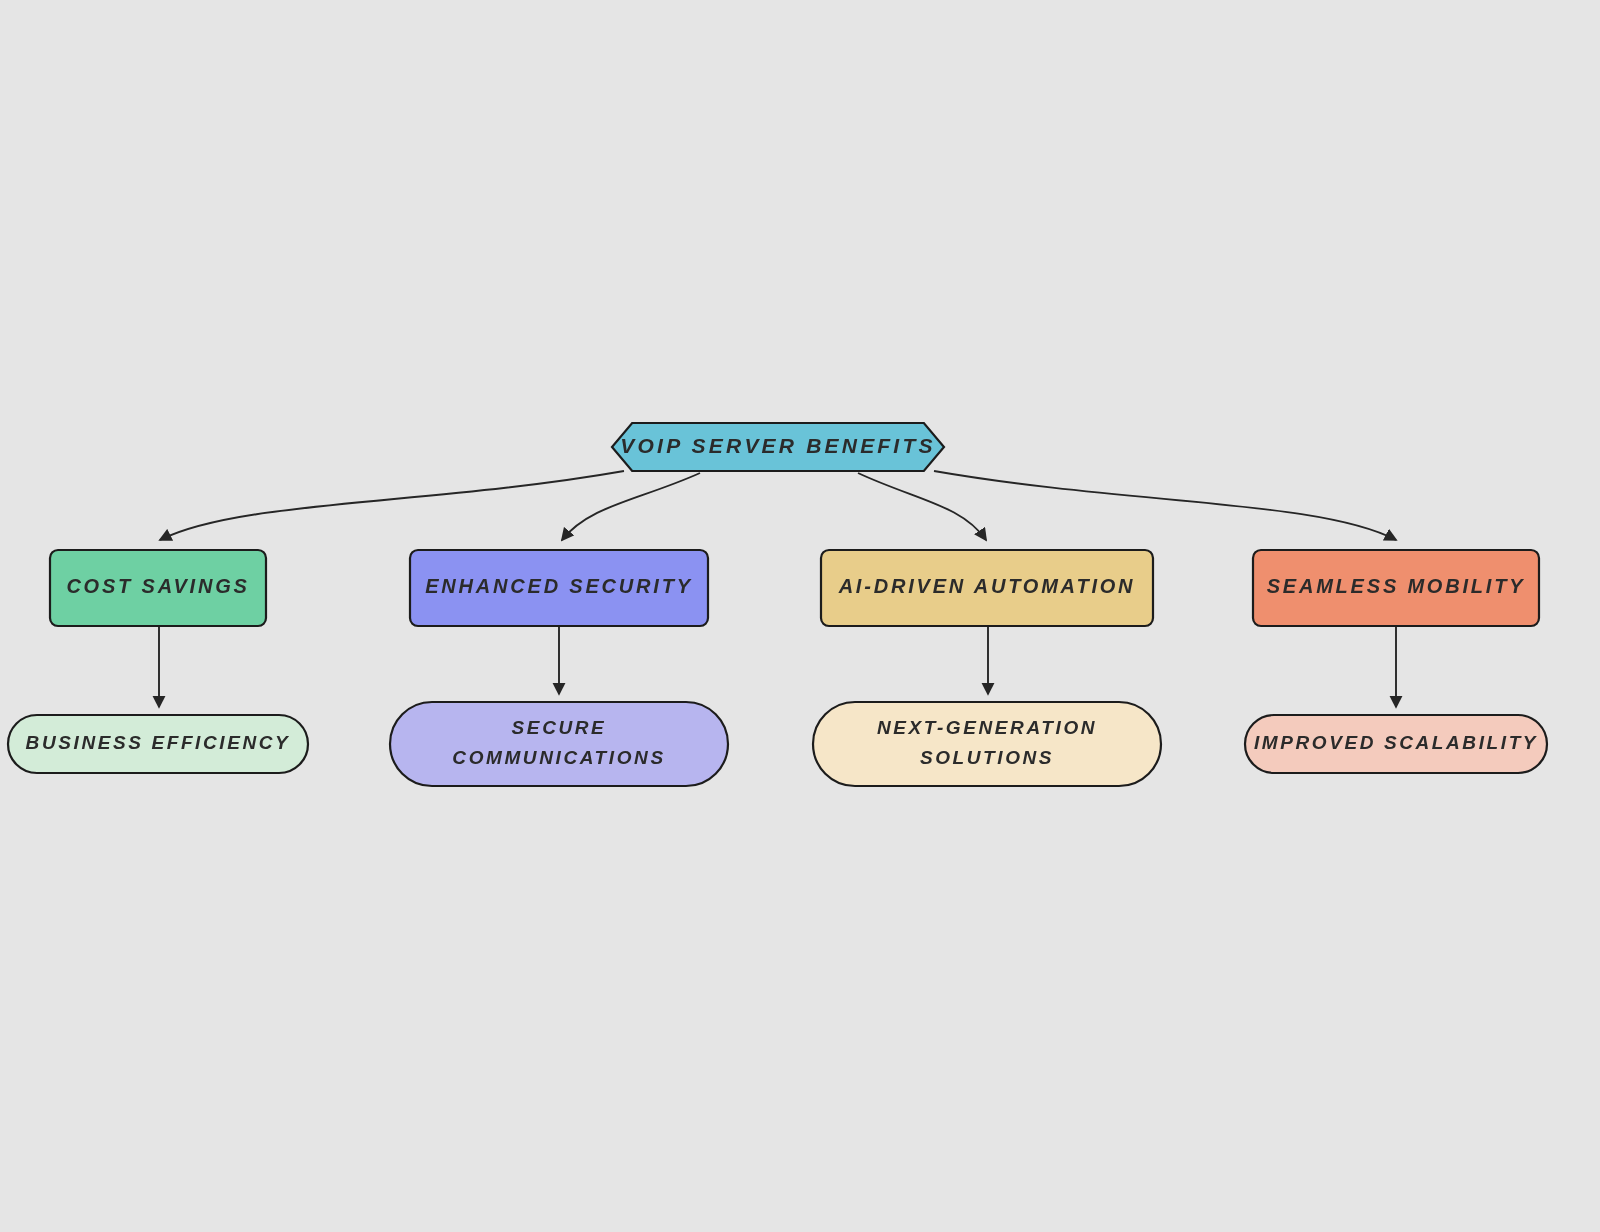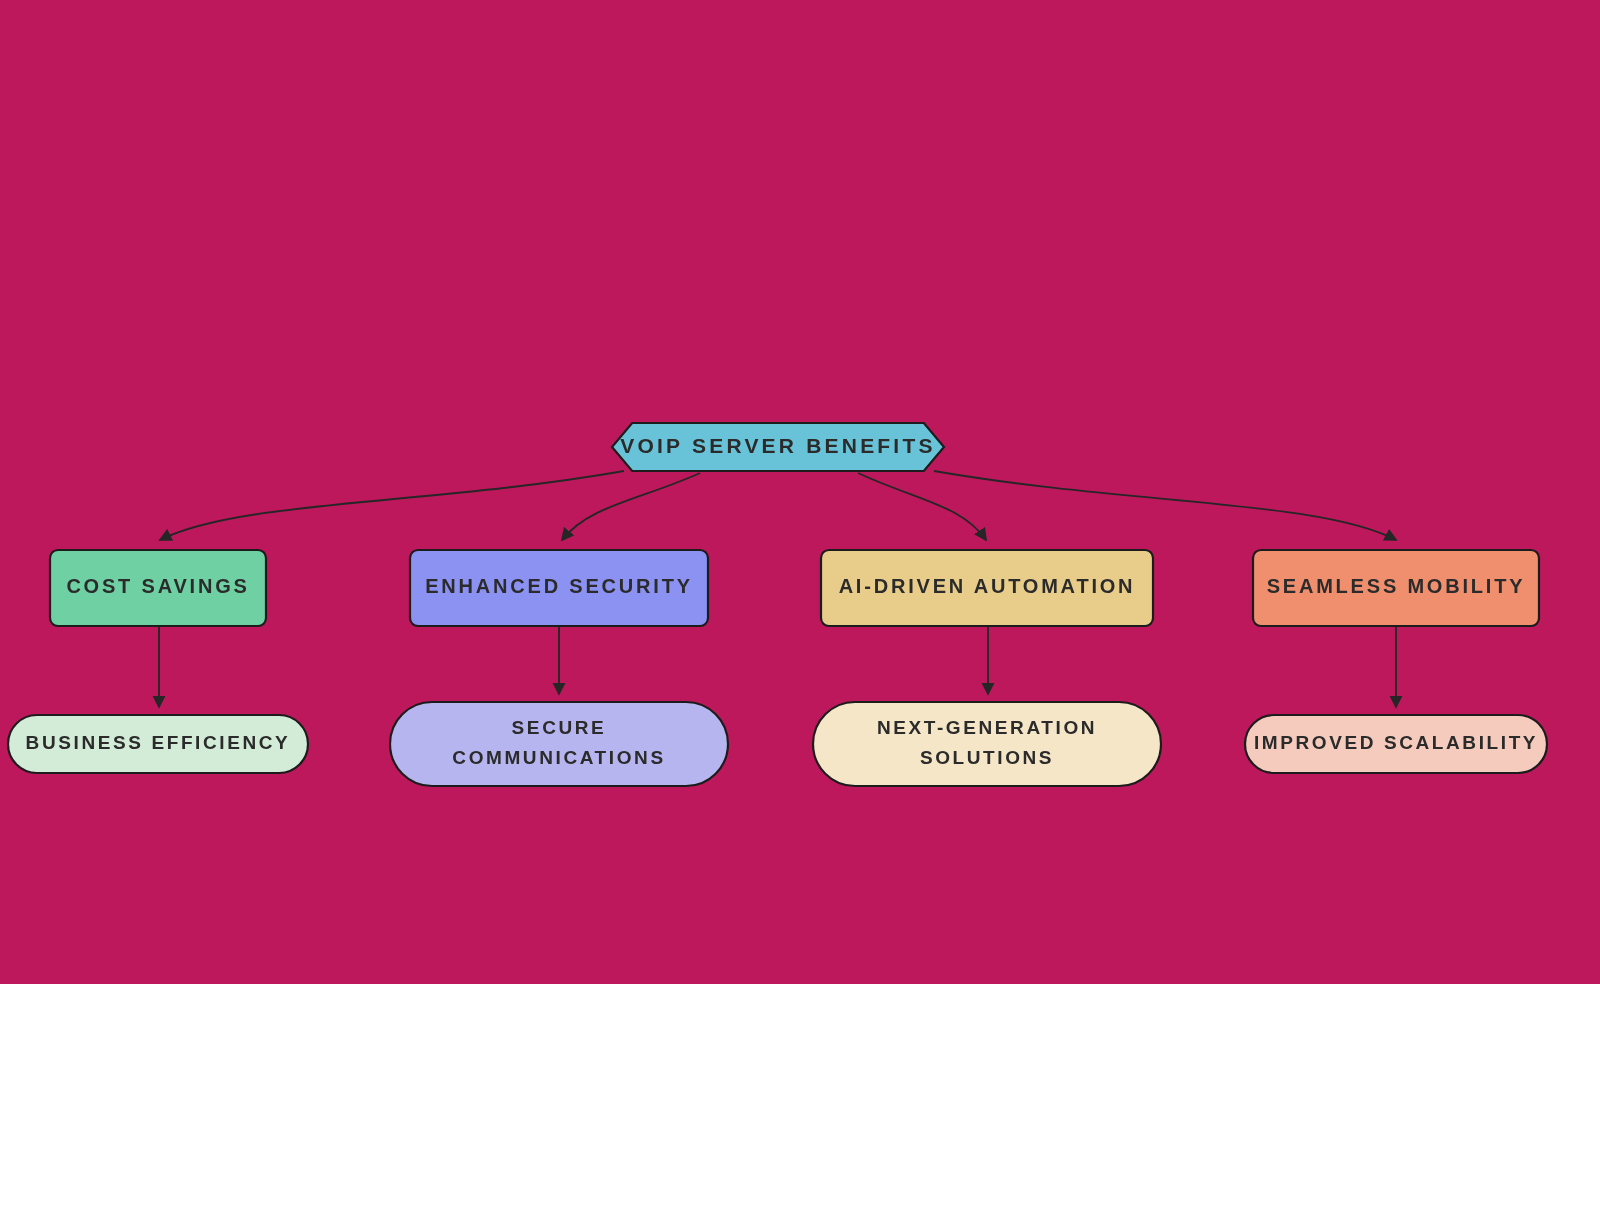--- a/index.html
+++ b/index.html
@@ -9,22 +9,23 @@
   }
   body {
     width: 1600px;
     height: 1232px;
     font-family: "Liberation Sans", sans-serif;
     overflow: hidden;
   }
   #diagram-root {
     position: relative;
     width: 1600px;
-    height: 984px;
-    background: #be185d;
+    height: 1232px;
+    background: #e5e5e5;
+    font-style: italic;
   }
   svg#flowchart {
     display: block;
     width: 1600px;
     height: 1232px;
   }
   .node-shape {
     stroke: #1c1c1c;
     stroke-width: 2.2;
   }

